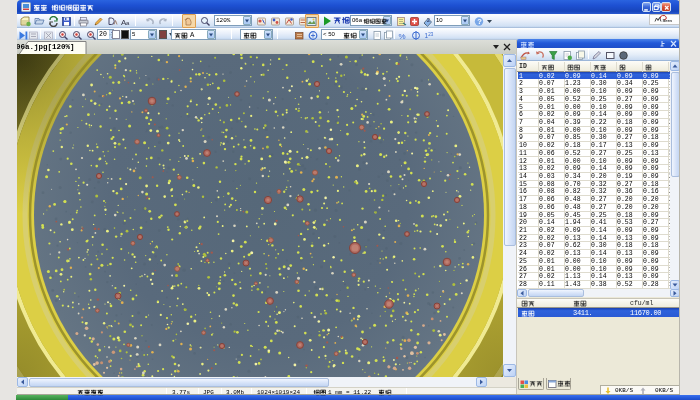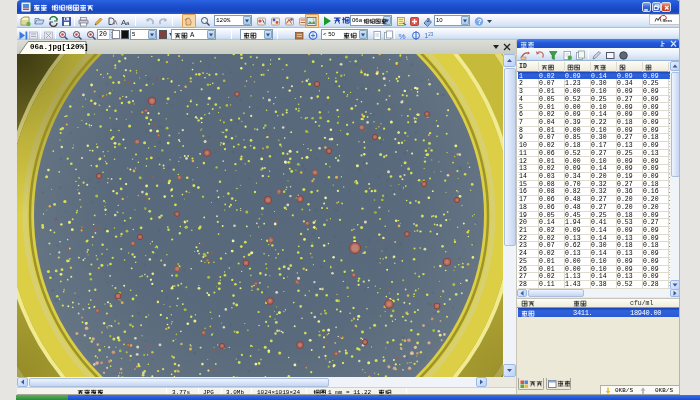--- a/index.html
+++ b/index.html
@@ -433,21 +433,21 @@
     <circle cx="5" cy="5.5" r="3.5" fill="none" stroke="#3a6ad0" stroke-width="1"></circle>
     <path d="M5 1 V10" stroke="#3a6ad0" stroke-width="1"></path>
   </svg>
 <svg class="abs" style="left:424.0px;top:29.5px" width="10" height="10">
     <text x="0.5" y="8" font-size="6.5" fill="#3a6ad0" font-family="Liberation Sans">1<tspan dy="-2" font-size="4.5">23</tspan></text>
   </svg>
 <div class="abs" style="left:17px;top:40px;width:663px;height:14px;background:linear-gradient(#dcded8,#c9ccc3)"></div>
 <svg class="abs" style="left:18px;top:40.5px" width="70" height="13.5">
     <path d="M10 0.5 H68 V13.5 H1 Z" fill="#fcfcf2" stroke="#777" stroke-width="0.9"></path>
   </svg>
-<div class="abs" style="left:30px;top:43px;font:bold 7.5px 'Liberation Mono',monospace;letter-spacing:0;color:#000">06a.jpg[120%]</div>
+<div class="abs" style="left:16px;top:43px;font:bold 7.5px 'Liberation Mono',monospace;letter-spacing:0;color:#000">06a.jpg[120%]</div>
 <svg class="abs" style="left:492px;top:42px" width="24" height="10">
     <path d="M1 3 L4 7 L7 3 Z" fill="#222"></path>
     <path d="M12 2 L18 8 M18 2 L12 8" stroke="#222" stroke-width="1.3"></path>
   </svg>
 <svg class="abs" style="left:17px;top:54px" width="486" height="323" viewBox="0 0 486 323">
     <defs>
       <radialGradient id="dg" cx="50%" cy="46%" r="60%">
         <stop offset="0%" stop-color="#566879"></stop>
         <stop offset="55%" stop-color="#596a7c"></stop>
         <stop offset="85%" stop-color="#647483"></stop>
@@ -2846,21 +2846,21 @@
       <line x1="7.80" y1="1.12" x2="13.00" y2="1.12"></line>
       <line x1="7.80" y1="6.08" x2="13.00" y2="6.08"></line>
       <line x1="7.92" y1="1.12" x2="7.92" y2="6.08"></line>
       <line x1="12.88" y1="1.12" x2="12.88" y2="6.08"></line>
       <line x1="7.92" y1="3.60" x2="12.88" y2="3.60"></line>
       <line x1="10.40" y1="1.12" x2="10.40" y2="6.08"></line>
       <line x1="9.16" y1="2.36" x2="9.16" y2="4.84"></line>
     </g>
   </svg>
 <div class="abs" style="left:573px;top:309px;font:7px 'Liberation Mono',monospace;color:#fff;letter-spacing:-0.3px">3411.</div>
-<div class="abs" style="left:630px;top:309px;font:7px 'Liberation Mono',monospace;color:#fff;letter-spacing:-0.3px">18940.00</div>
+<div class="abs" style="left:630px;top:309px;font:7px 'Liberation Mono',monospace;color:#fff;letter-spacing:-0.3px">11670.00</div>
 <div class="abs" style="left:517px;top:317px;width:163px;height:60px;background:#ece9d8"></div>
 <div class="abs" style="left:517px;top:377px;width:163px;height:17px;background:#ece9d8"></div>
 <div class="abs" style="left:518px;top:377.5px;width:26px;height:12px;background:#ece9d8;border:1px solid #a8a496;border-top:none;border-radius:0 0 2px 2px"></div>
 <div class="abs" style="left:546px;top:377.5px;width:25px;height:12px;background:#ece9d8;border:1px solid #a8a496;border-top:none;border-radius:0 0 2px 2px"></div>
 <svg class="abs" style="left:520px;top:379.5px" width="9" height="9">
 <rect x="0.5" y="0.5" width="3.5" height="3.5" fill="#e05048"></rect>
     <rect x="4.5" y="0.5" width="3.5" height="3.5" fill="#4a8ae0"></rect>
 <rect x="0.5" y="4.5" width="3.5" height="3.5" fill="#48b058"></rect>
     <rect x="4.5" y="4.5" width="3.5" height="3.5" fill="#e8c040"></rect>
   </svg>

